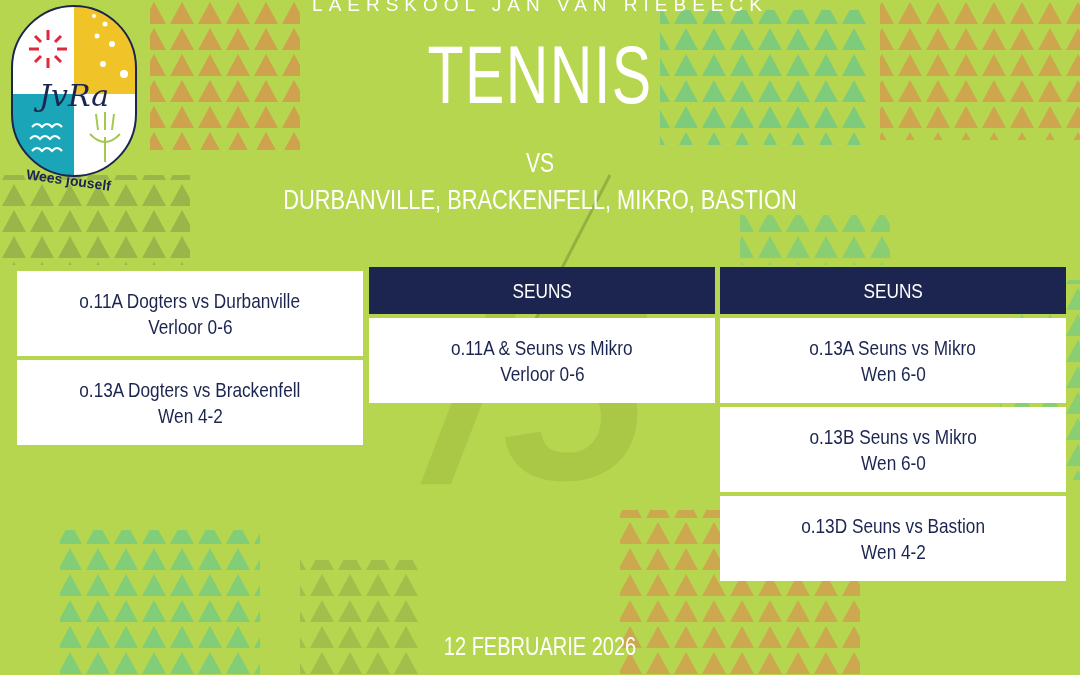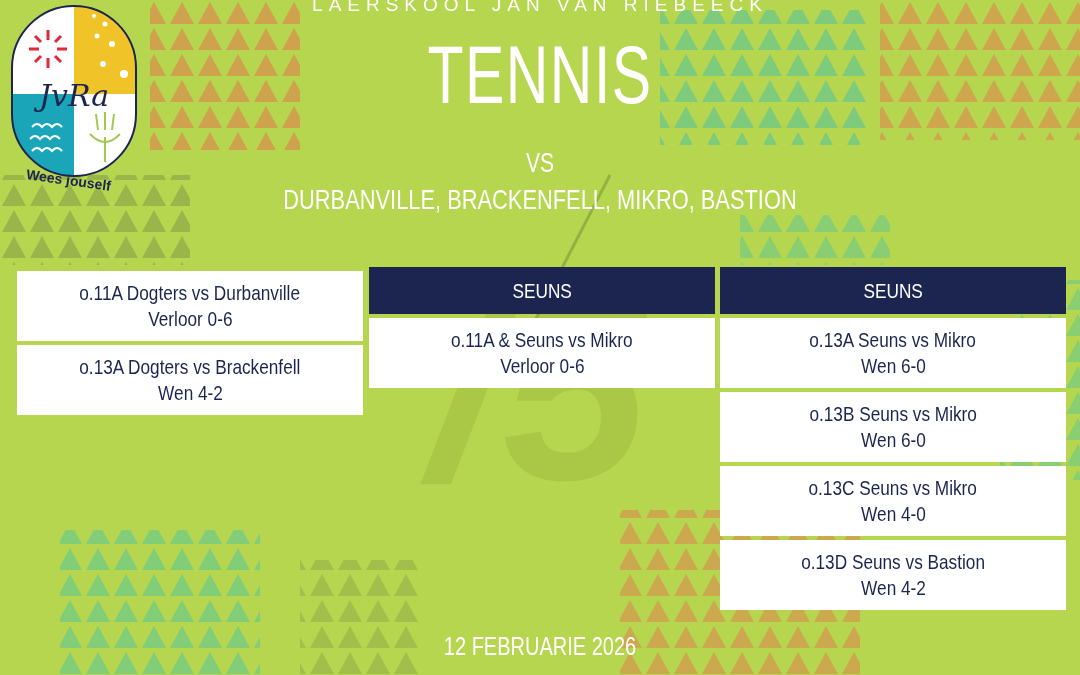--- a/index.html
+++ b/index.html
@@ -7,21 +7,21 @@
   .tri-patch{position:absolute;pointer-events:none;}
   .condensed{font-family:"Liberation Sans Narrow","Liberation Sans",sans-serif;transform-origin:center;}
   #school{position:absolute;top:-6px;left:0;width:1080px;text-align:center;color:#fff;font-size:19px;letter-spacing:6px;}
   #title{position:absolute;top:28px;left:0;width:1080px;text-align:center;color:#fff;font-size:82px;font-weight:normal;transform:scaleX(0.72);letter-spacing:2px;}
   #vs{position:absolute;top:148px;left:0;width:1080px;text-align:center;color:#fff;font-size:27px;transform:scaleX(0.78);}
   #opponents{position:absolute;top:184px;left:0;width:1080px;text-align:center;color:#fff;font-size:28px;transform:scaleX(0.78);}
   #date{position:absolute;top:632px;left:0;width:1080px;text-align:center;color:#fff;font-size:25px;transform:scaleX(0.8);}
   .col{position:absolute;top:267px;width:346px;}
   .col-head{background:#1c2550;color:#fff;height:47px;line-height:47px;text-align:center;font-size:21px;}
   .col-head span{display:inline-block;transform:scaleX(0.82);}
-  .cell{background:#fff;height:70px;margin-top:4px;display:flex;flex-direction:column;align-items:center;justify-content:center;color:#1c2550;font-size:21px;line-height:26px;}
+  .cell{background:#fff;height:85px;margin-top:4px;display:flex;flex-direction:column;align-items:center;justify-content:center;color:#1c2550;font-size:21px;line-height:26px;}
   .cell span{display:inline-block;transform:scaleX(0.82);white-space:nowrap;}
   .col .cell:first-of-type{margin-top:4px;}
   #logo{position:absolute;left:8px;top:2px;width:132px;height:178px;}
   #motto{position:absolute;left:26px;top:172px;color:#1c2550;font-size:14px;font-weight:bold;transform:rotate(8deg);}
   .watermark{position:absolute;left:430px;top:240px;font-size:260px;font-weight:bold;color:rgba(120,140,40,0.18);font-style:italic;}
 </style>
 </head>
 <body>
 
 <svg class="tri-patch" style="left:0;top:0" width="1080" height="675">
@@ -123,22 +123,18 @@
   <div class="col-head"><span>SEUNS</span></div>
   <div class="cell">
       <span>o.13A Seuns vs Mikro</span>
       <span>Wen 6-0</span>
     </div>
   <div class="cell">
       <span>o.13B Seuns vs Mikro</span>
       <span>Wen 6-0</span>
     </div>
   <div class="cell">
-      <span>o.13C Seuns vs Mikro</span>
-      <span>Wen 4-0</span>
-    </div>
-  <div class="cell">
       <span>o.13D Seuns vs Bastion</span>
       <span>Wen 4-2</span>
     </div>
 </div>
 
 <div id="date" class="condensed">12 FEBRUARIE 2026</div>
 
 </body></html>

